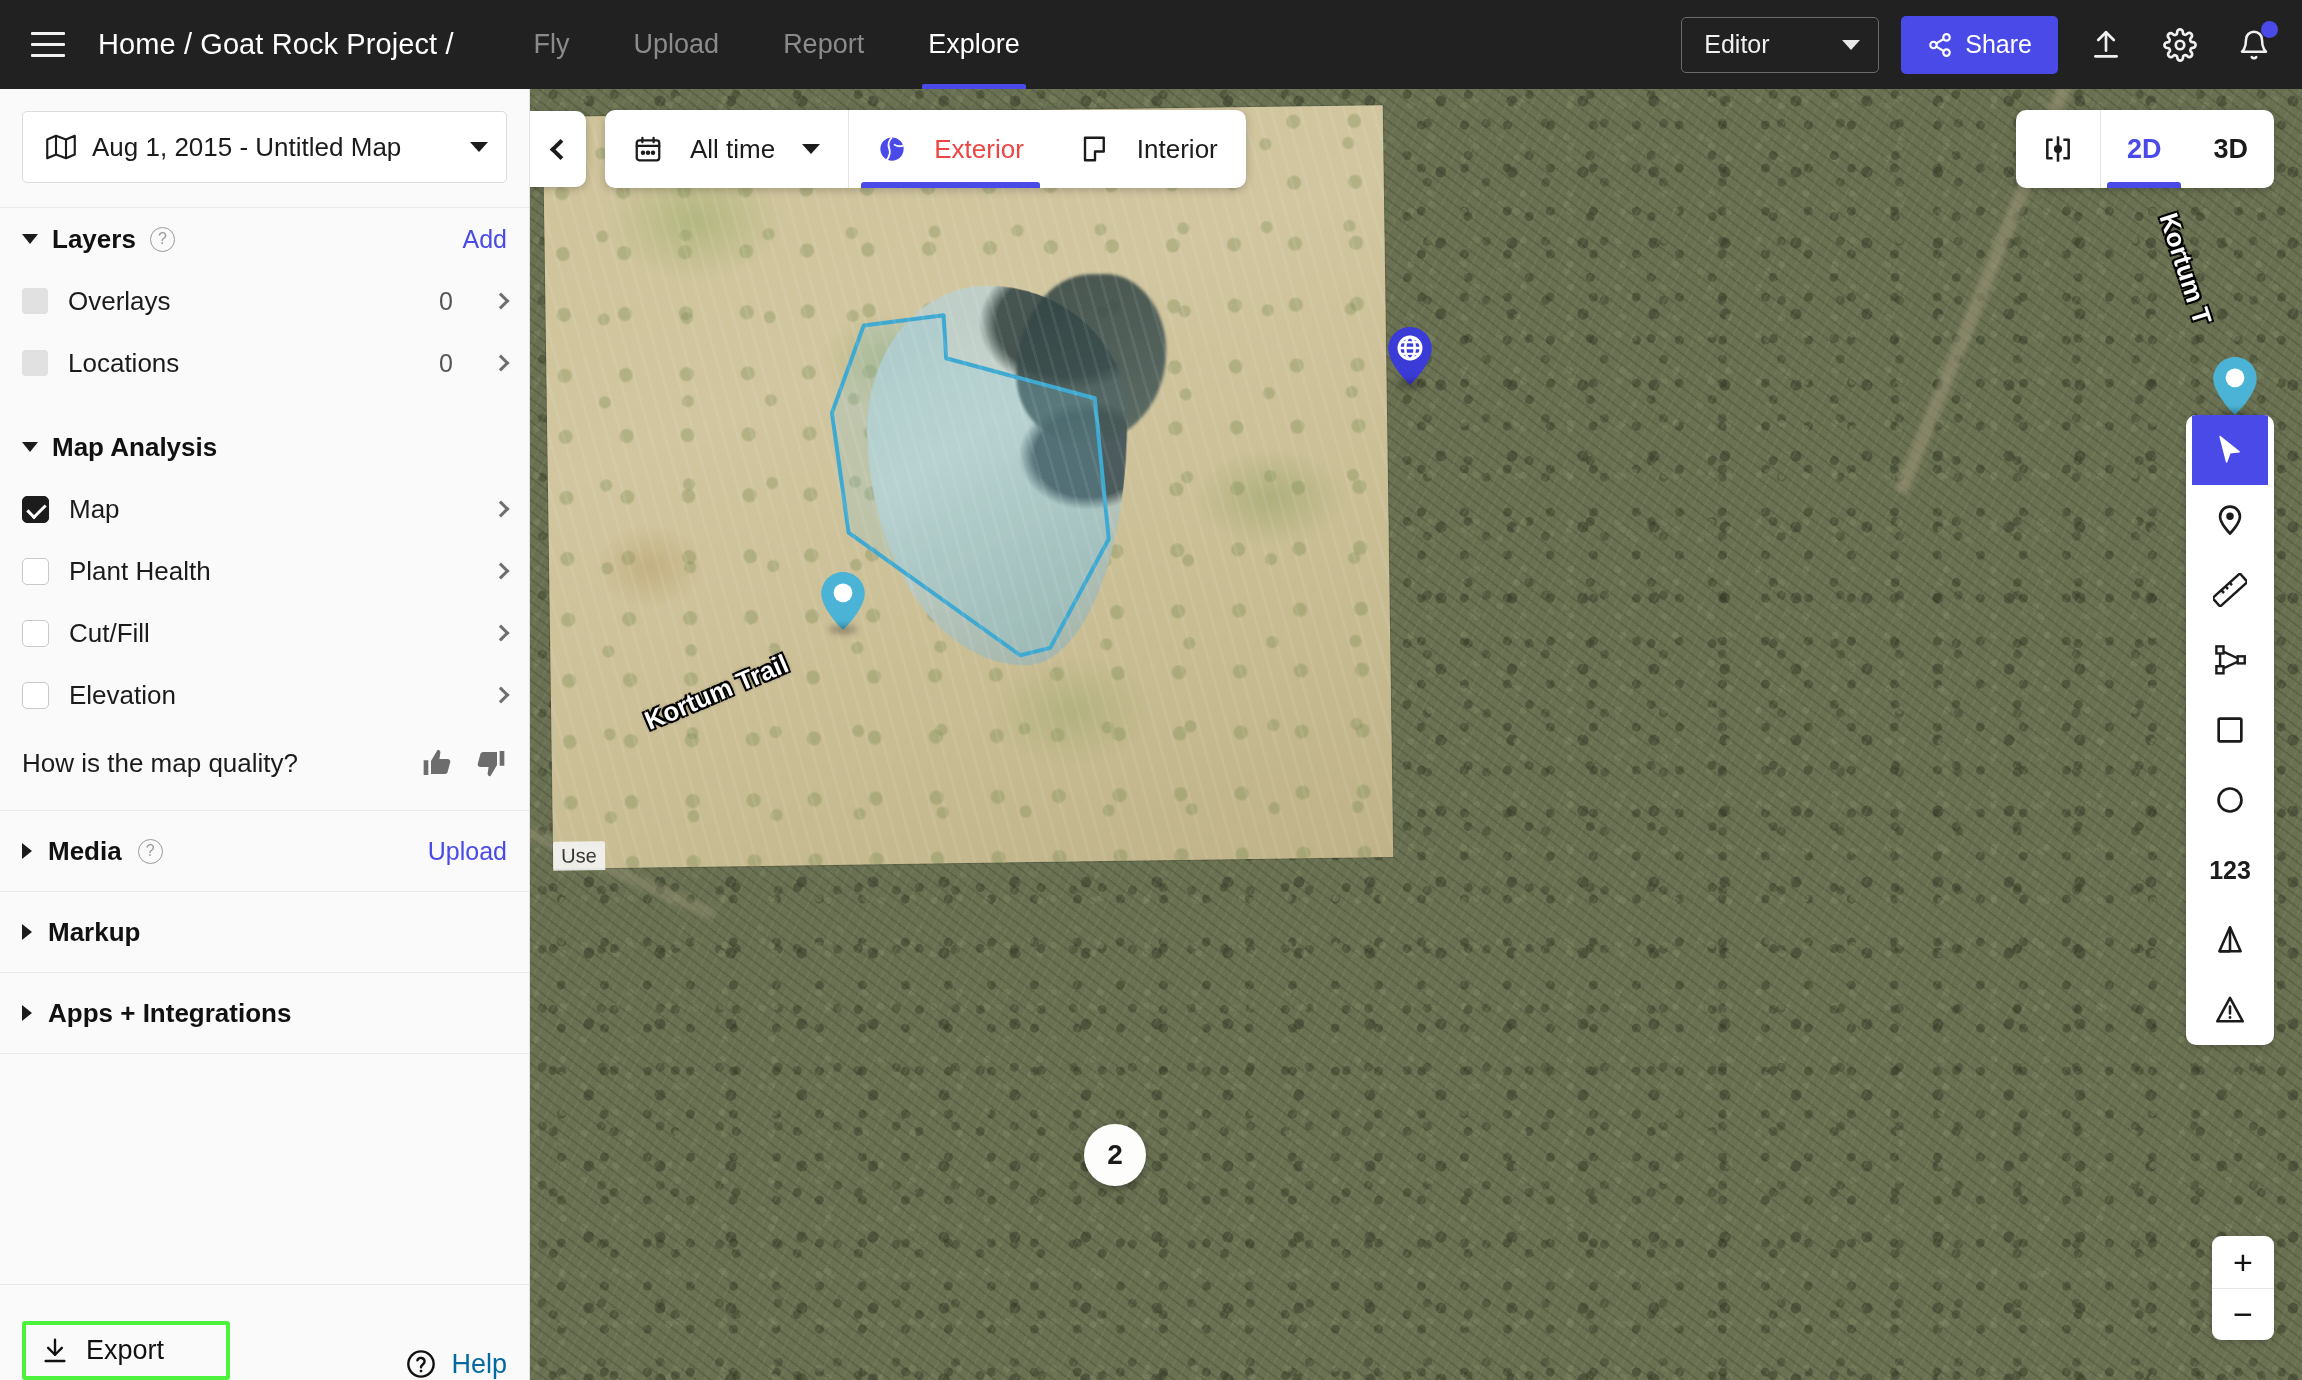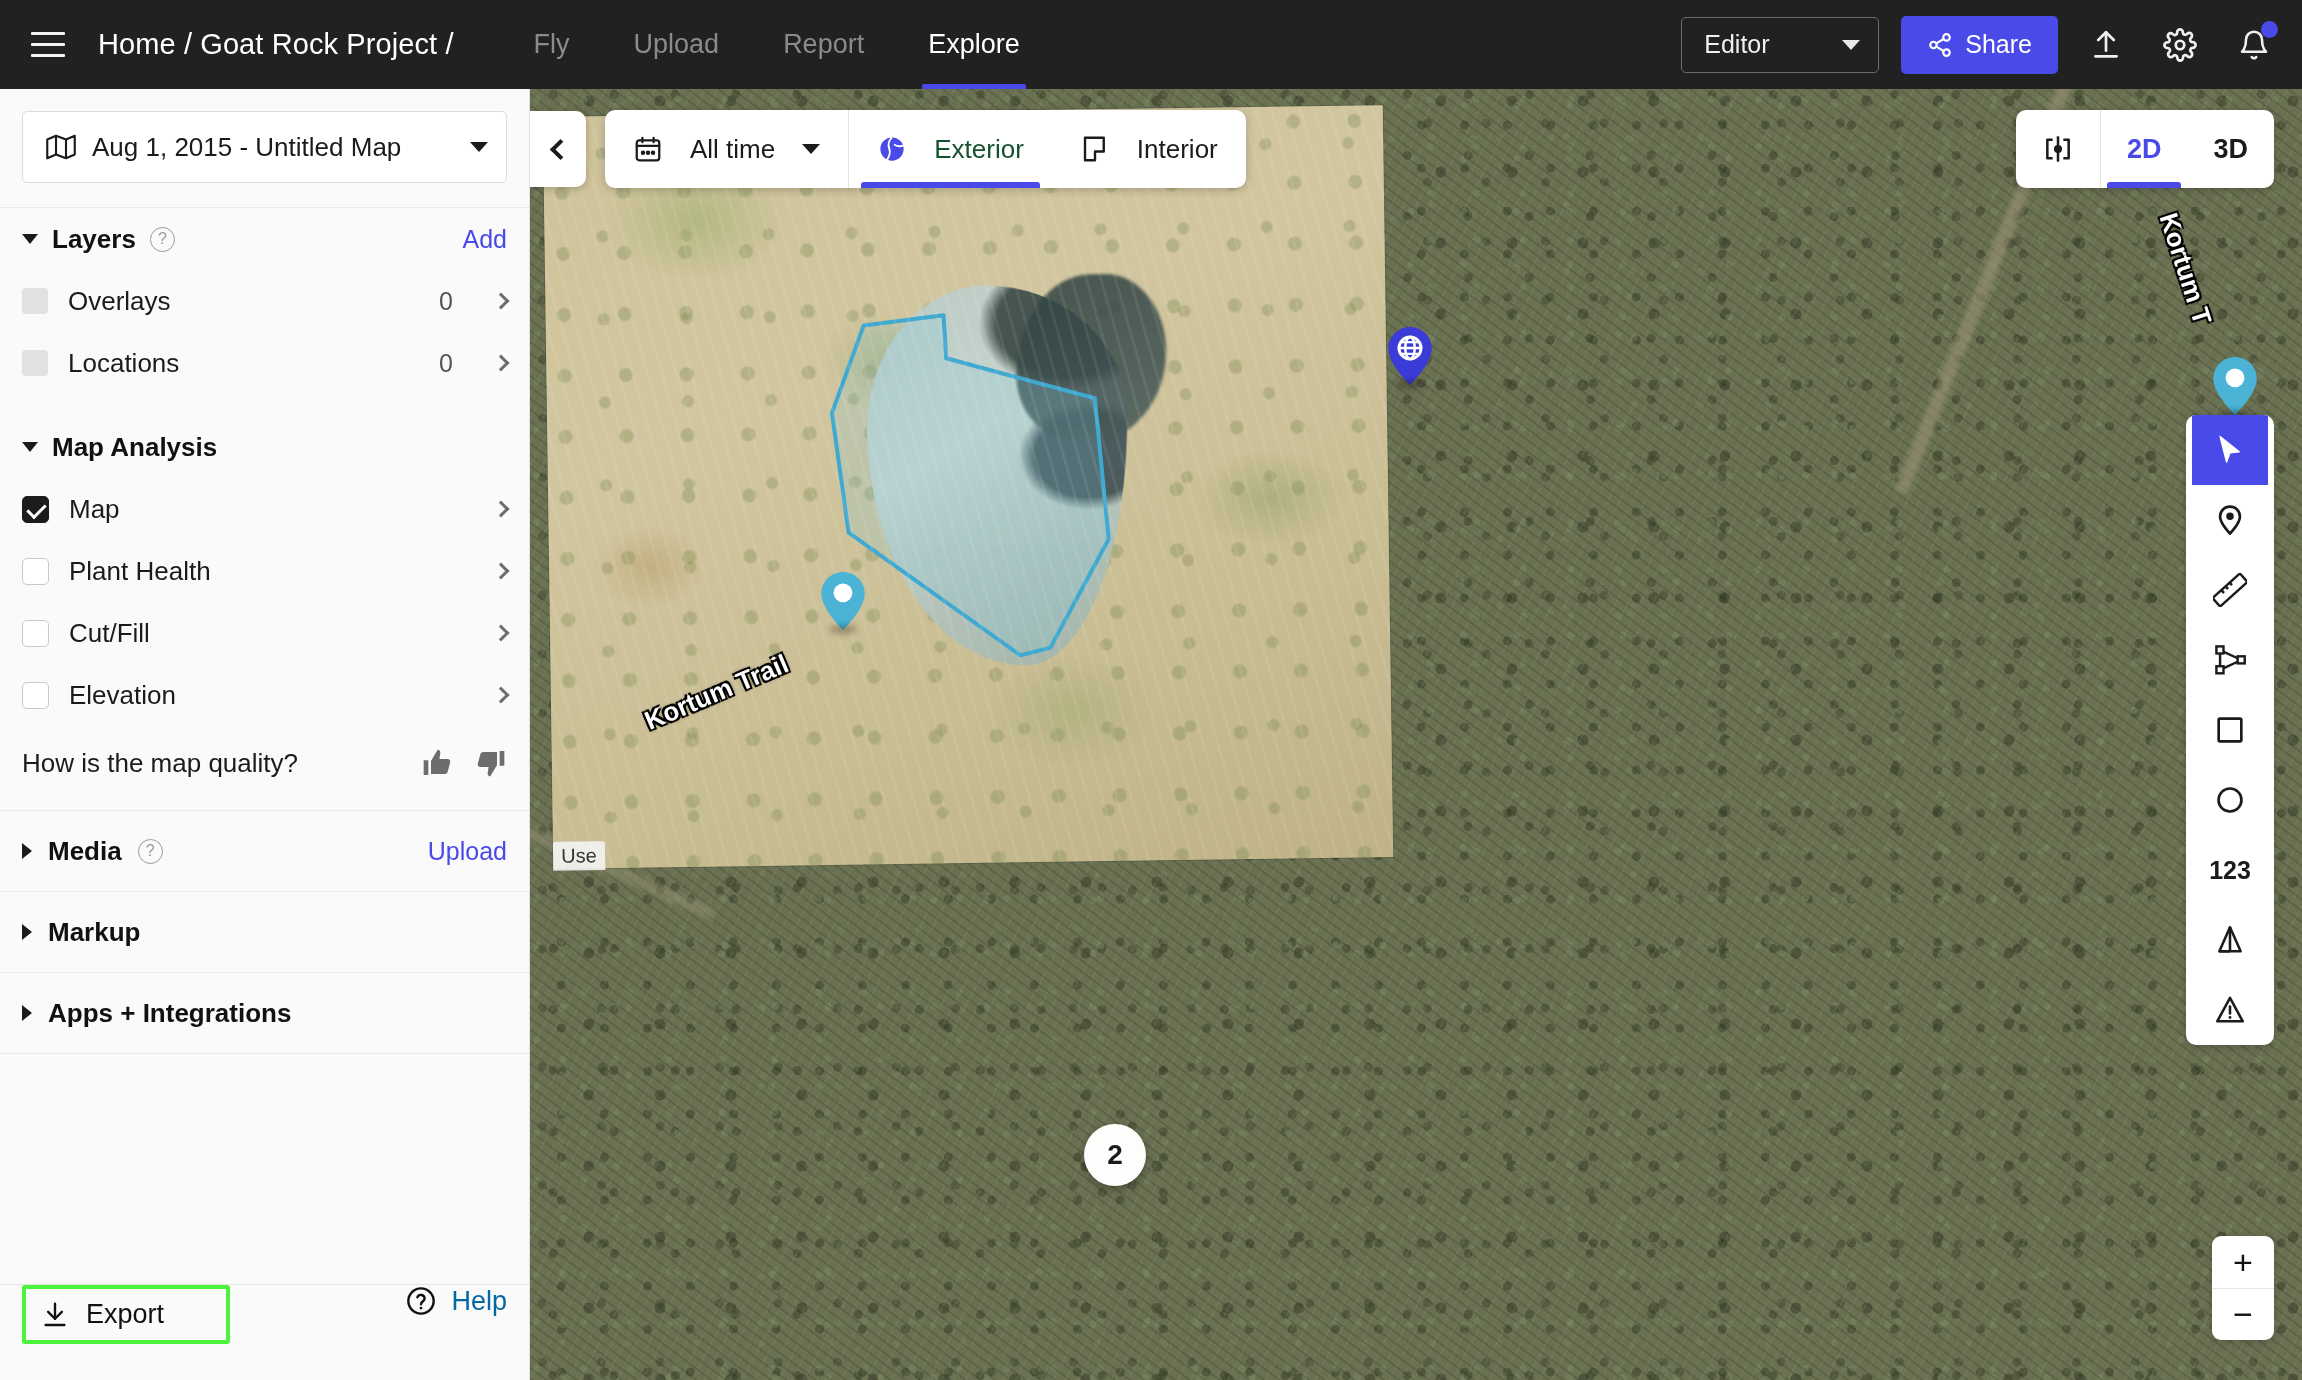--- a/index.html
+++ b/index.html
@@ -95,21 +95,21 @@
   .quality-row { display: flex; align-items: center; padding: 0 22px; height: 74px; }
   .quality-text { font-size: 26px; color: #1b1b1b; }
   .thumbs { margin-left: auto; display: flex; gap: 22px; }
 
   .divider { height: 1px; background: #eaeaea; margin: 10px 0; }
 
   .coll-sec { display: flex; align-items: center; padding: 0 22px; height: 60px; gap: 16px; }
 
   .sidebar-spacer { flex: 1; }
   .sidebar-foot {
-    border-top: 1px solid #e6e6e6; height: 96px; display: flex; align-items: flex-start;
+    border-top: 1px solid #e6e6e6; height: 96px; display: flex; align-items: flex-end;
     padding: 0 22px; position: relative;
   }
   .export-box {
     border: 4px solid #4cf23c; border-radius: 3px; padding: 10px 62px 10px 14px;
     display: flex; align-items: center; gap: 16px; cursor: pointer;
   }
   .export-label { font-size: 27px; color: #111; }
   .help-foot { margin-left: auto; display: flex; align-items: center; gap: 14px; cursor: pointer; }
   .help-foot .txt { font-size: 27px; color: #0369a1; }
 
@@ -213,21 +213,21 @@
 
   .topctl {
     position: absolute; left: 75px; top: 21px; height: 78px; background: #fff;
     border-radius: 10px; box-shadow: 0 2px 10px rgba(0,0,0,.22); display: flex; align-items: stretch; z-index: 20;
   }
   .topctl .seg {
     display: flex; align-items: center; gap: 27px; padding: 0 28px; cursor: pointer; position: relative;
     font-size: 26px; color: #1b1b1b;
   }
   .topctl .seg.sep { border-left: 1px solid #e4e4e4; }
-  .topctl .seg.active { color: #14532d; }
+  .topctl .seg.active { color: #ef4444; }
   .topctl .seg.active::after {
     content: ""; position: absolute; left: 12px; right: 12px; bottom: 0; height: 6px; background: #4a4ae8; border-radius: 3px 3px 0 0;
   }
 
   .viewctl {
     position: absolute; right: 28px; top: 21px; height: 78px; background: #fff;
     border-radius: 10px; box-shadow: 0 2px 10px rgba(0,0,0,.22); display: flex; align-items: stretch; z-index: 20;
   }
   .viewctl .seg { display: flex; align-items: center; justify-content: center; padding: 0 26px; font-size: 27px; font-weight: 700; color: #1b1b1b; cursor: pointer; position: relative; }
   .viewctl .seg.sep { border-left: 1px solid #e4e4e4; }

